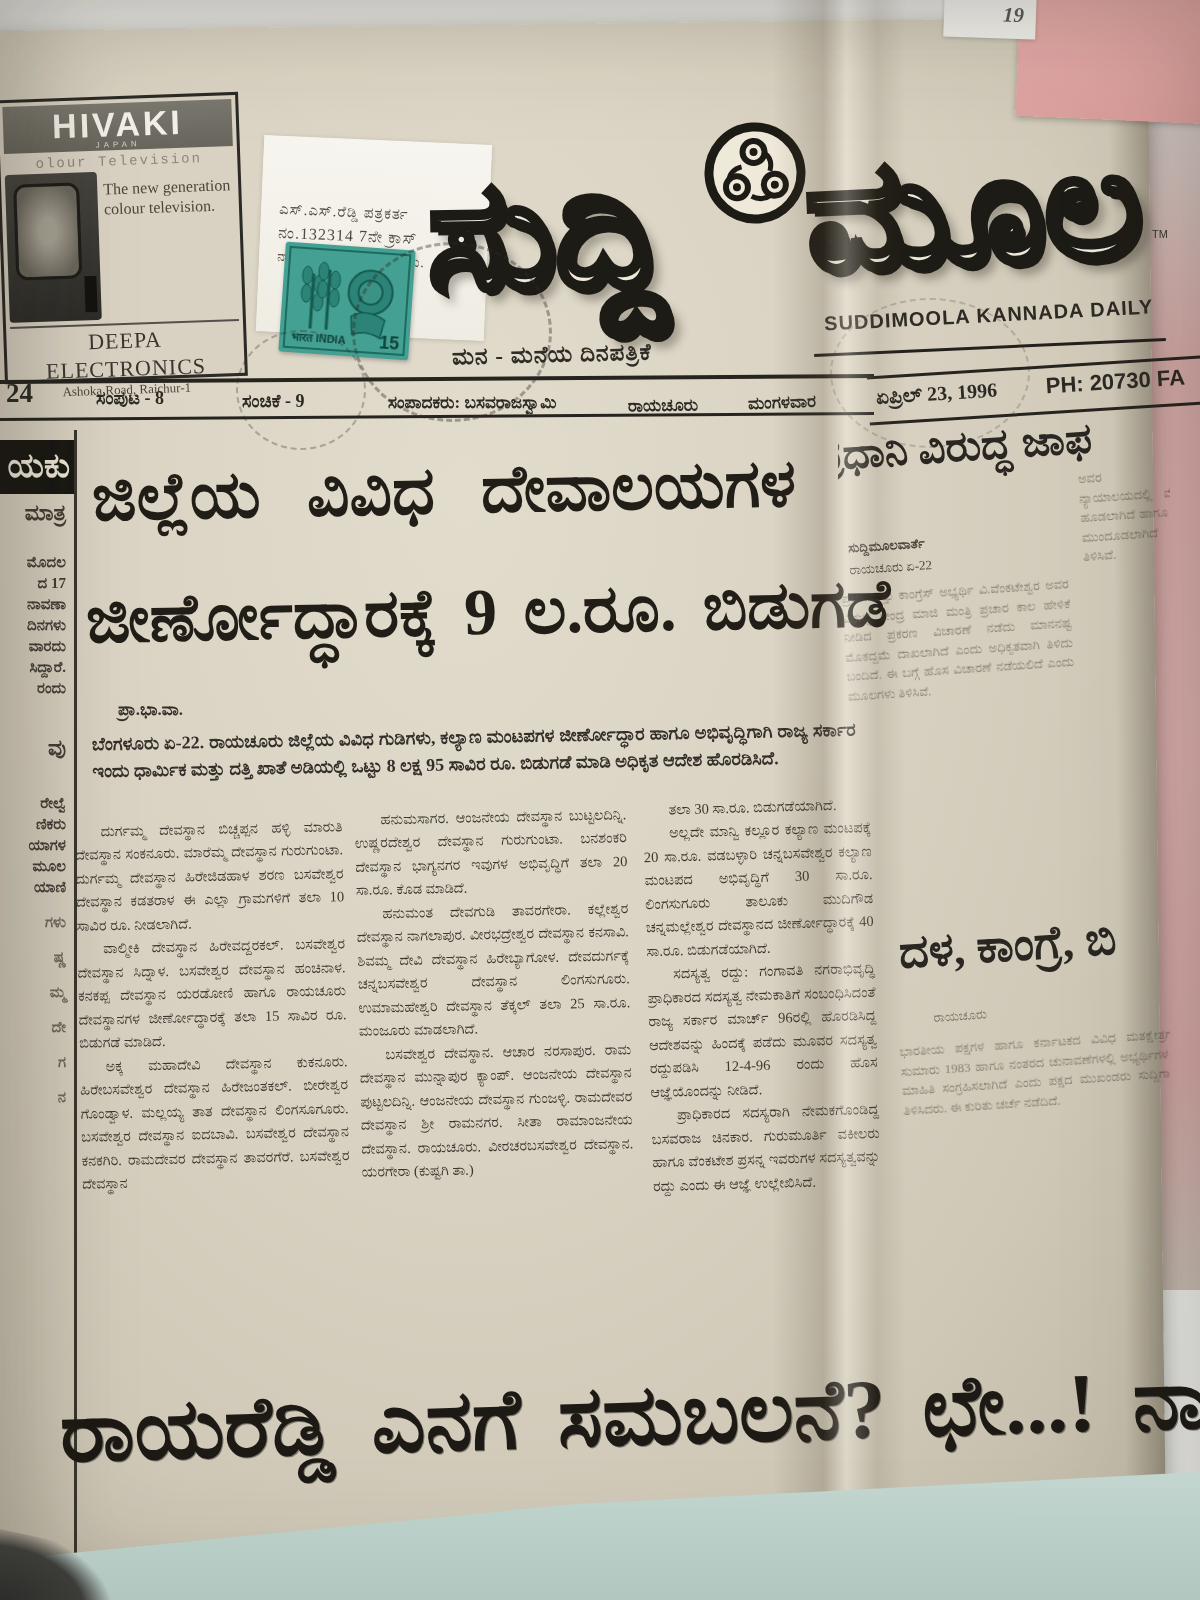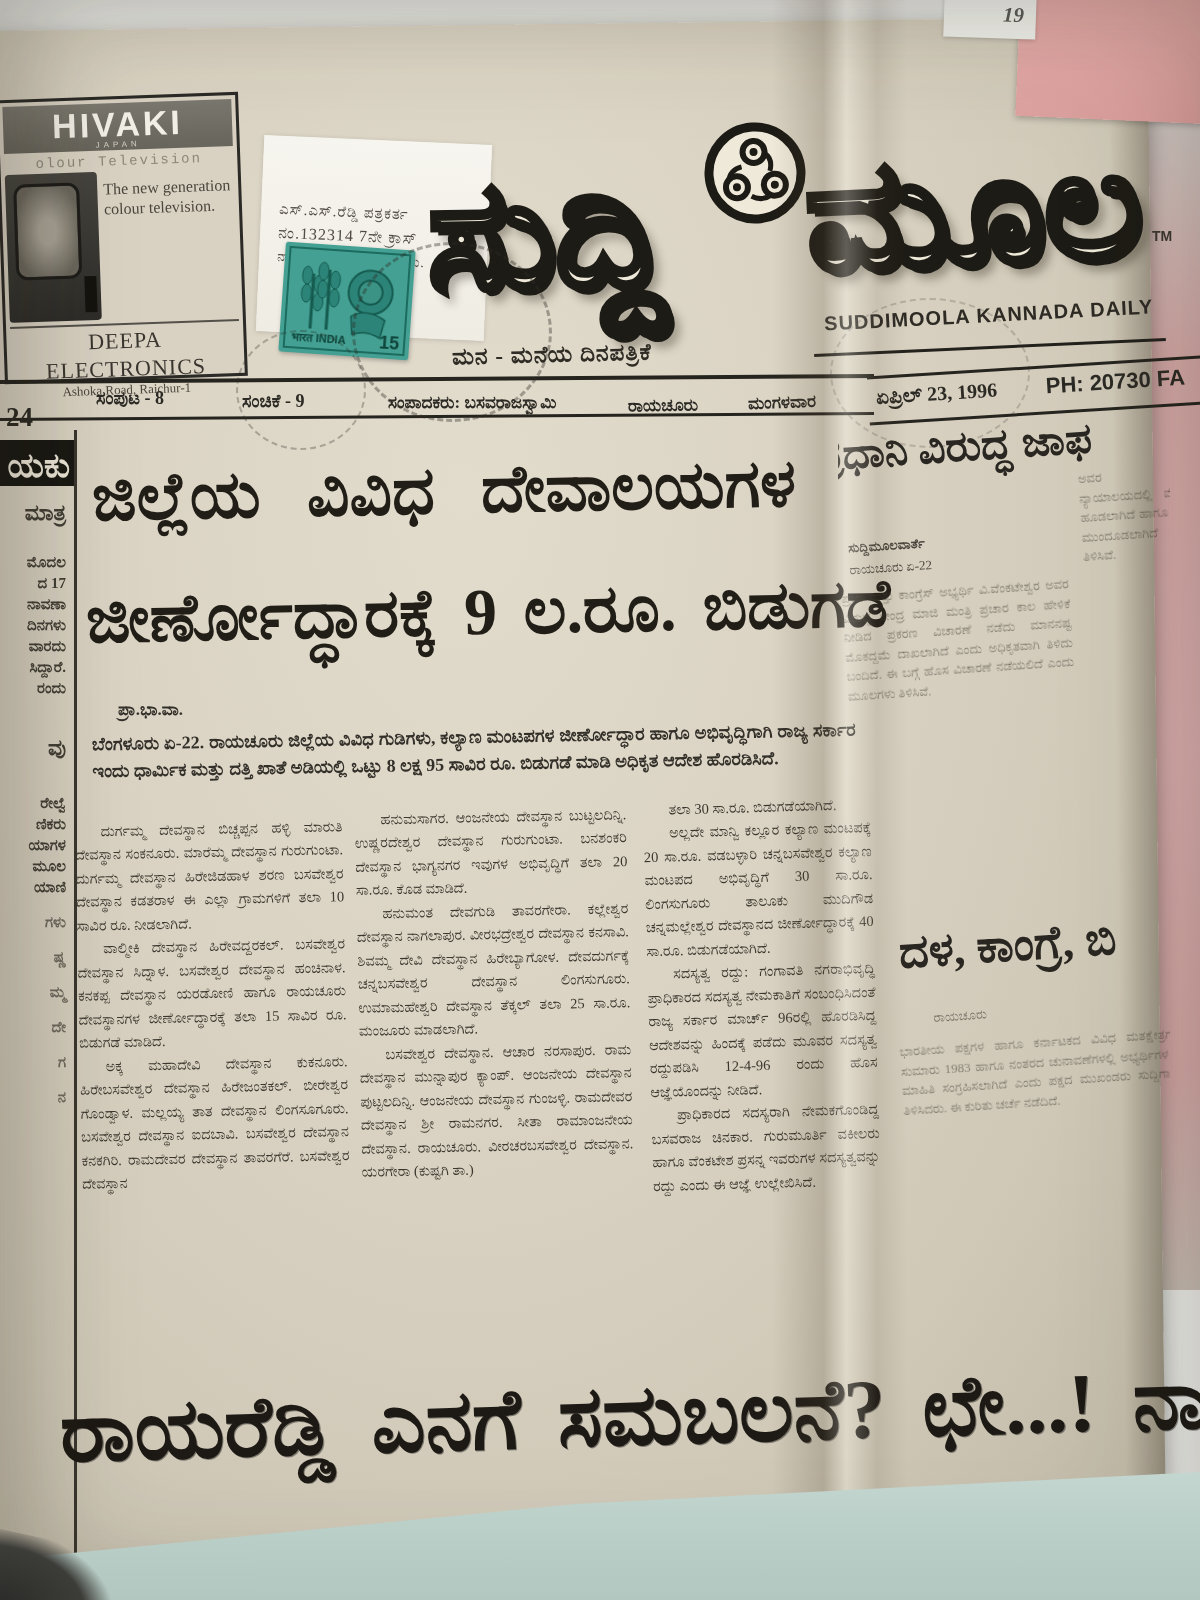--- a/index.html
+++ b/index.html
@@ -76,51 +76,51 @@
   .pm3{left:830px;top:298px;width:200px;height:150px;border-width:2px;opacity:.55;z-index:3;}
 
   
   .mast-word{position:absolute;z-index:3;font-weight:900;color:#efe9da;line-height:1;
           -webkit-text-stroke:6px #1d1b15;
           text-shadow:5px 6px 0 #1d1b15, 10px 12px 10px rgba(40,34,22,.35);}
   .mast-left{left:428px;top:160px;font-size:150px;transform:rotate(-1deg);}
   .mast-right{left:806px;top:136px;font-size:150px;transform:rotate(-2.6deg);}
   .mast-logo{position:absolute;left:702px;top:120px;width:106px;height:106px;z-index:3;
           transform:rotate(-4deg);}
-  .mast-tm{position:absolute;left:1152px;top:228px;z-index:3;font-size:14px;font-weight:700;
+  .mast-tm{position:absolute;left:1152px;top:228px;z-index:3;font-size:11px;font-weight:400;
           color:#3a362f;font-family:"Liberation Sans",sans-serif;}
   .mast-tagline{position:absolute;left:452px;top:342px;z-index:3;font-size:23px;font-weight:700;
           color:#2f2c25;transform:rotate(-1.5deg);letter-spacing:1px;}
   .mast-english{position:absolute;left:824px;top:304px;z-index:3;font-size:20px;font-weight:700;
           font-family:"Liberation Sans",sans-serif;letter-spacing:1px;color:#2e2b25;
           transform:rotate(-3deg);}
   .mast-rule{position:absolute;left:814px;top:346px;width:352px;height:3px;background:#23211c;
           z-index:3;transform:rotate(-2.6deg);}
 
   
   .rule{position:absolute;background:#26241e;z-index:3;}
   .rule-a{left:0;top:377px;width:874px;height:4px;transform:rotate(-0.4deg);}
   .rule-b{left:0;top:415px;width:874px;height:3px;transform:rotate(-0.4deg);}
   .dl{position:absolute;z-index:3;font-weight:700;color:#2c2a24;}
-  .dl-page{left:6px;top:378px;font-size:27px;margin-top:24px;}
+  .dl-page{left:6px;top:378px;font-size:27px;}
   .dl-vol{left:96px;top:388px;font-size:18px;}
   .dl-iss{left:242px;top:391px;font-size:18px;}
   .dl-ed{left:388px;top:393px;font-size:17px;}
   .dl-city{left:628px;top:396px;font-size:17px;transform:rotate(-1deg);}
   .dl-day{left:748px;top:393px;font-size:17px;transform:rotate(-2deg);}
   .dl-right{position:absolute;left:868px;top:350px;width:335px;height:80px;z-index:3;
             transform:rotate(-3.6deg);}
   .dl-right .r1{position:absolute;left:0;top:16px;width:335px;height:3px;background:#26241e;}
   .dl-right .r2{position:absolute;left:0;top:62px;width:335px;height:3px;background:#26241e;}
   .dl-date{position:absolute;left:8px;top:26px;font-size:20px;font-weight:700;color:#2c2a24;}
   .dl-ph{position:absolute;left:178px;top:24px;font-size:22px;font-weight:700;
          font-family:"Liberation Sans",sans-serif;color:#2c2a24;}
 
   
-  .edge-box{position:absolute;left:0;top:440px;width:76px;height:46px;background:#191813;z-index:3;
+  .edge-box{position:absolute;left:0;top:440px;width:76px;height:54px;background:#191813;z-index:3;
           color:#efe9da;font-weight:700;font-size:34px;text-align:right;line-height:52px;
           padding-right:6px;overflow:hidden;}
   .edge-rule{position:absolute;left:74px;top:430px;width:3px;height:1170px;background:#3b372f;z-index:3;}
   .edge-frags{position:absolute;left:0;top:500px;width:66px;z-index:3;color:#433f36;}
   .edge-frags div{height:21px;font-size:15px;text-align:right;font-weight:700;white-space:nowrap;}
   .edge-frags .big{font-size:22px;height:30px;}
   .edge-frags .gap1{margin-top:24px;} .edge-frags .gap2{margin-top:34px;}
   .edge-frags .gap3{margin-top:30px;} .edge-frags .dim{opacity:.7;margin-top:14px;}
 
   

